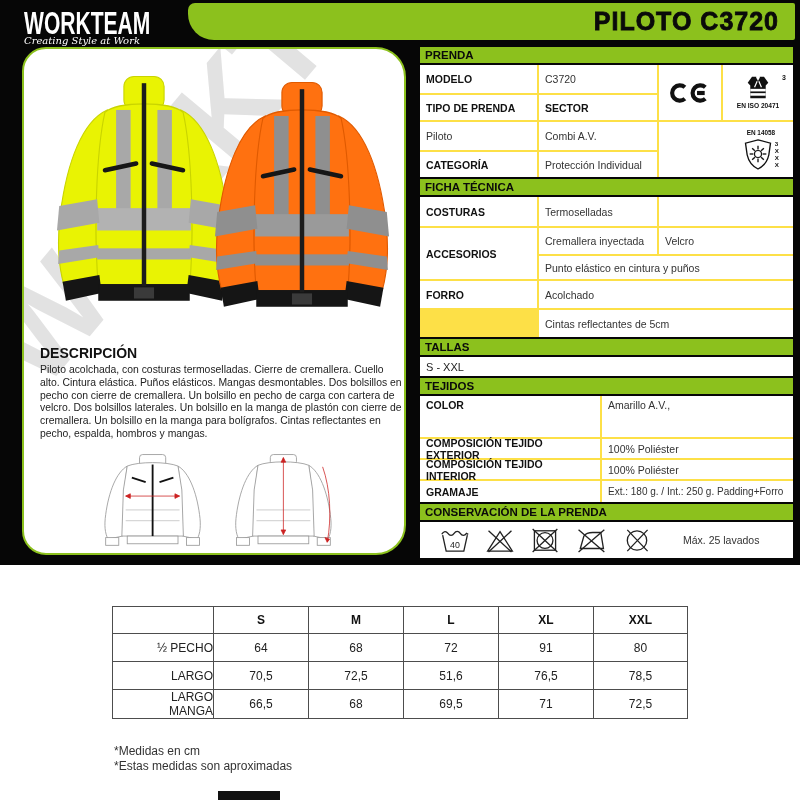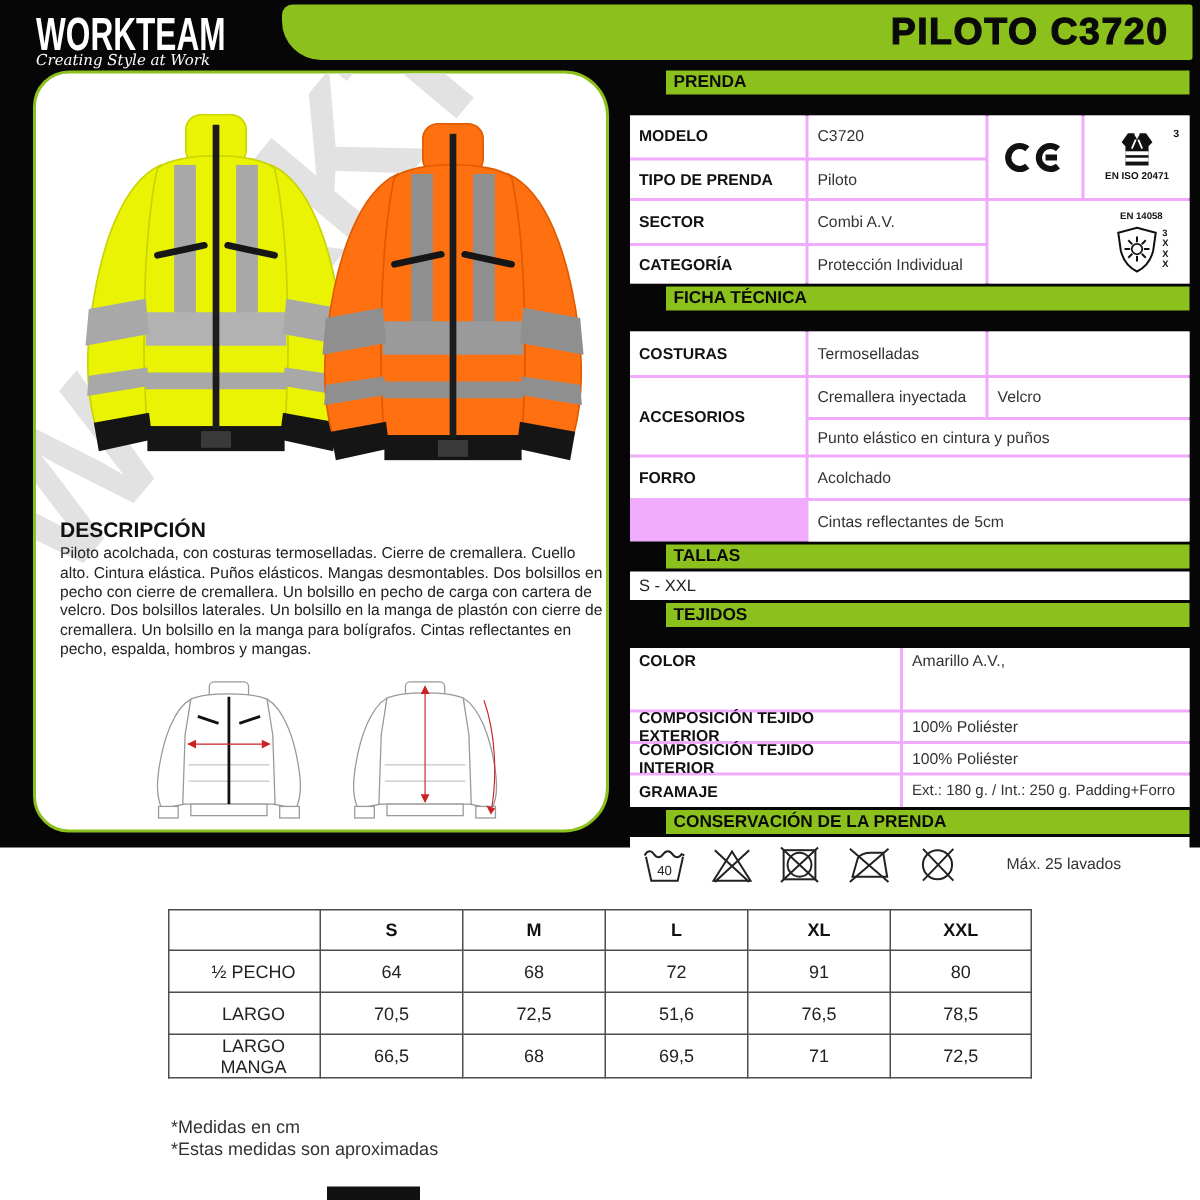--- a/index.html
+++ b/index.html
@@ -29,48 +29,48 @@
   .jacket.yellow { left:14px; top:4px; --jk:#e9f303; --jkd:#c9d400; }
   .jacket.orange { left:172px; top:10px; --jk:#ff7110; --jkd:#e05a00; }
   .desc { position:absolute; left:16px; top:296px; width:362px; z-index:1; }
   .desc h2 { font-size:14px; font-weight:bold; color:#111; margin-bottom:3px; }
   .desc p { font-size:10.4px; line-height:12.8px; color:#222; }
   .drawings { position:absolute; left:24px; top:404px; width:340px; height:100px; z-index:1; }
 
   
   .right-panel { position:absolute; left:420px; top:45px; width:373px; z-index:2; }
   .sec-header { height:16px; background:#8CC11D; color:#0a0a0a; font-weight:bold; font-size:11.5px;
-    display:flex; align-items:center; padding-left:5px; margin-top:2px;margin-left:24px; }
-  .grid { display:grid; gap:2px; background:#f0abfc; margin-top:14px; }
+    display:flex; align-items:center; padding-left:5px; margin-top:2px; }
+  .grid { display:grid; gap:2px; background:#fde047; margin-top:2px; }
   .cell { background:#fff; display:flex; align-items:center; padding:2px 6px; font-size:10.5px; color:#333; }
   .cell.lbl { font-weight:bold; color:#111; }
   .g-prenda { grid-template-columns:117px 118px 62px 1fr; grid-template-rows:28px 25px 28px 25px; }
   .g-ficha { grid-template-columns:117px 118px 1fr; grid-template-rows:29px 26px 23px 27px 27px; }
   .g-tejidos { grid-template-columns:180px 1fr; grid-template-rows:41px 19px 19px 21px; }
   .row-plain { background:#fff; margin-top:2px; display:flex; align-items:center; padding:2px 6px; font-size:11px; color:#222; }
   .cert-ce { grid-row:1/3; grid-column:3; justify-content:center; }
   .cert-vest { grid-row:1/3; grid-column:4; flex-direction:column; justify-content:center; position:relative; padding:2px; }
   .cert-vest .cls { position:absolute; right:7px; top:9px; font-size:7px; font-weight:bold; color:#111; }
   .cert-vest .std { font-size:6.6px; font-weight:bold; color:#111; margin-top:2px; white-space:nowrap; }
   .cert-cold { grid-row:3/5; grid-column:3/5; justify-content:flex-end; padding-right:14px; }
   .cold-box { display:flex; flex-direction:column; align-items:center; }
   .cold-box .std { font-size:6.4px; font-weight:bold; color:#111; margin-bottom:1px; }
   .cold-flex { display:flex; align-items:center; }
   .cold-cls { display:flex; flex-direction:column; font-size:6.2px; font-weight:bold; color:#111; line-height:7px; margin-left:2px; }
   .v-top { align-items:flex-start; padding-top:3px; }
   .two-line { display:flex; flex-direction:column; justify-content:flex-start;gap:33px; }
-  .care-row { background:#fff; margin-top:2px; height:36px; display:flex; align-items:center; padding-left:8px;gap:12px; }
+  .care-row { background:#fff; margin-top:2px; height:36px; display:flex; align-items:center; padding-left:20px;gap:12px; }
   .care-row svg { margin-right:3px; }
   .care-note { font-size:10.5px; color:#333; margin-left:16px; }
 
   
   .size-table { position:absolute; left:112px; top:606px; border-collapse:collapse; table-layout:fixed; z-index:2; }
   .size-table td, .size-table th { border:1px solid #4d4d4d; font-size:12px; color:#222; height:28px; text-align:center; background:#fff; }
   .size-table th { font-weight:bold; color:#111; height:27px; }
-  .size-table .rowlbl { text-align:center; padding-left:12px; }
+  .size-table .rowlbl { text-align:right; padding-left:12px; }
   .footnotes { position:absolute; left:114px; top:744px; font-size:12px; color:#333; line-height:15px; z-index:2; }
   .bottom-mark { position:absolute; left:218px; top:791px; width:62px; height:9px; background:#111; z-index:2; }
 
   svg text { font-family:"Liberation Sans", sans-serif; }
 </style>
 </head>
 <body>
 
 <div class="page">
   <div class="top-black"></div>
@@ -199,22 +199,22 @@
           <path d="M8,1 L13,1 C13,5 17,5 17,1 L22,1 L27,8 L24,11 L24,26 L6,26 L6,11 L3,8 Z" fill="#111"></path>
           <polygon points="13,1 17,1 15,6" fill="#fff"></polygon>
           <path d="M14,6 L11,13 M16,6 L19,13" stroke="#fff" stroke-width="1.4"></path>
           <rect x="6" y="15" width="18" height="3" fill="#fff"></rect>
           <rect x="6" y="20" width="18" height="3" fill="#fff"></rect>
         </svg>
         <span class="cls">3</span>
         <span class="std">EN ISO 20471</span>
       </div>
       <div class="cell lbl">TIPO DE PRENDA</div>
+      <div class="cell lbl">SECTOR</div>
       <div class="cell">Piloto</div>
-      <div class="cell lbl">SECTOR</div>
       <div class="cell">Combi A.V.</div>
       <div class="cell cert-cold">
         <div class="cold-box">
           <span class="std">EN 14058</span>
           <div class="cold-flex">
             <svg width="30" height="34" viewBox="0 0 36 40">
               <path d="M18,3 L33,7 L31,21 C29,30 24,35 18,38 C12,35 7,30 5,21 L3,7 Z" fill="none" stroke="#111" stroke-width="1.6"></path>
               <circle cx="18" cy="20" r="4.2" fill="none" stroke="#111" stroke-width="1.4"></circle>
               <g stroke="#111" stroke-width="1.6">
                 <line x1="18" y1="10" x2="18" y2="14.5"></line>

